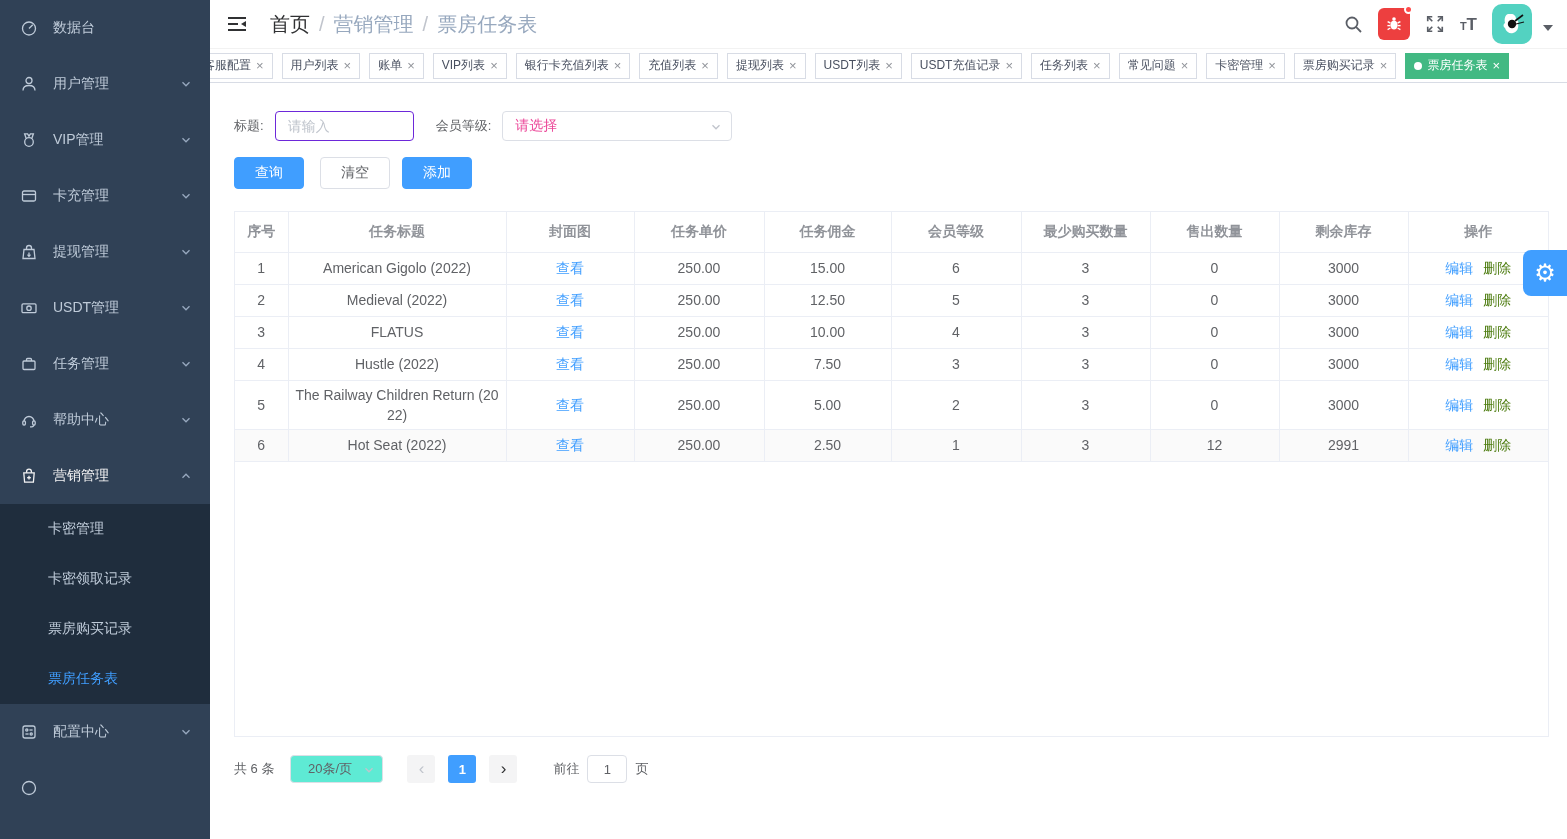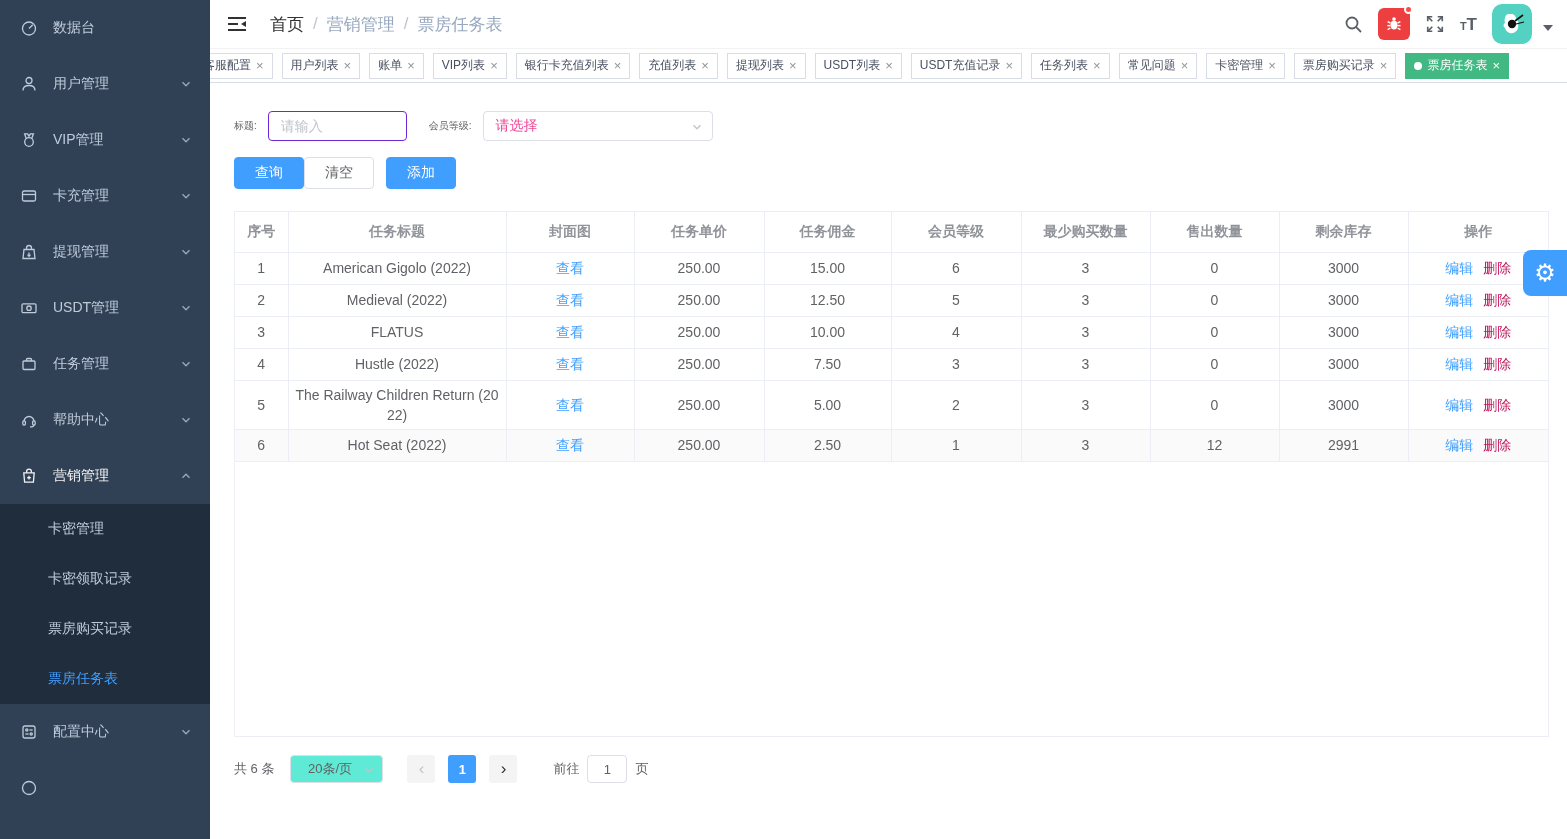--- a/index.html
+++ b/index.html
@@ -14,21 +14,21 @@
   .menu-item.open .mlabel { color:#f4f4f5; }
   .chev { width:12px; height:12px; color:#97a8be; }
   .submenu { background:#1f2d3d; }
   .submenu-item { height:50px; display:flex; align-items:center; padding-left:48px; color:#bfcbd9; font-size:14px; cursor:pointer; }
   .submenu-item.active { color:#409eff; }
 
   
   .main { flex:1; display:flex; flex-direction:column; background:#fff; min-width:0; }
   .topbar { height:48px; display:flex; align-items:center; padding:0 14px 0 16px; background:#fff; }
   .collapse-btn { width:22px; height:18px; cursor:pointer; color:#303133; }
-  .breadcrumb { margin-left:22px; font-size:17px; display:flex; align-items:center; gap:9px; }
+  .breadcrumb { margin-left:22px; font-size:20px; display:flex; align-items:center; gap:9px; }
   .bc-home { color:#303133; cursor:pointer; }
   .bc-sep { color:#c0c4cc; }
   .bc-dim { color:#97a8be; }
   .topbar-right { margin-left:auto; display:flex; align-items:center; gap:15px; }
   .icon-btn { color:#5a5e66; cursor:pointer; display:flex; align-items:center; }
   .bug-btn { width:32px; height:32px; background:#ed3f3f; border-radius:6px; display:flex; align-items:center; justify-content:center; position:relative; cursor:pointer; }
   .bug-dot { position:absolute; top:-3px; right:-3px; width:9px; height:9px; background:#ff4949; border:2px solid #fff; border-radius:50%; }
   .tt-icon { display:flex; align-items:flex-end; color:#5a5e66; font-weight:bold; cursor:pointer; }
   .tt-small { font-size:11px; line-height:13px; }
   .tt-big { font-size:17px; line-height:17px; }
@@ -40,44 +40,44 @@
   .tab { height:26px; display:inline-flex; align-items:center; gap:5px; padding:0 8px; border:1px solid #d8dce5; background:#fff; color:#495060; font-size:12px; white-space:nowrap; cursor:pointer; flex-shrink:0; }
   .tab:first-child { margin-left:-16px; }
   .tab-close { font-size:13px; color:#909399; line-height:1; cursor:pointer; }
   .tab.active { background:#42b983; border-color:#42b983; color:#fff; }
   .tab.active .tab-close { color:#fff; }
   .tab-dot { width:8px; height:8px; border-radius:50%; background:#fff; display:inline-block; }
 
   
   .content { flex:1; padding:0 18px 0 24px; overflow:hidden; }
   .filter-row { display:flex; align-items:center; margin-top:28px; color:#606266; }
-  .f-label { font-size:10px; }
+  .f-label { font-size:13px; }
   .text-input { width:139px; height:30px; border:1px solid #6d28d9; border-radius:4px; margin-left:11px; padding:0 12px; font-size:14px; color:#606266; font-family:inherit; }
   .text-input::placeholder { color:#bfc4cc; }
   .select-box { position:relative; width:230px; height:30px; border:1px solid #dcdfe6; border-radius:4px; margin-left:11px; display:flex; align-items:center; padding:0 16px 0 12px; color:#ec4899; font-size:14px; cursor:pointer; background:#fff; }
   .select-caret { position:absolute; right:9px; top:9px; width:12px; height:12px; color:#c0c4cc; }
   .lvl-label { margin-left:22px; }
 
   .btn-row { display:flex; margin-top:16px; }
   .btn { height:32px; padding:0 20px; border-radius:4px; font-size:14px; cursor:pointer; font-family:inherit; }
   .btn-primary { background:#409eff; border:1px solid #409eff; color:#fff; }
-  .btn-default { background:#fff; border:1px solid #dcdfe6; color:#606266; }
+  .btn-default { background:#fff; border:1px solid #dcdfe6; color:#606266; margin-left:16px; }
   .btn-add { margin-left:12px; }
 
   
   .table-wrap { margin-top:22px; border:1px solid #ebeef5; height:526px; background:#fff; }
   table { width:100%; border-collapse:collapse; table-layout:fixed; }
   th { height:40px; font-size:14px; font-weight:bold; color:#909399; background:#fff; border-bottom:1px solid #ebeef5; border-right:1px solid #ebeef5; text-align:center; padding:0 5px; }
   th:last-child { border-right:none; }
   td { height:32px; font-size:14px; color:#606266; text-align:center; border-bottom:1px solid #ebeef5; border-right:1px solid #ebeef5; padding:4px 5px; line-height:20px; }
   td:last-child { border-right:none; }
   td.title-cell { word-break:break-all; }
   tr.row-alt td { background:#fafafa; }
   .link { color:#409eff; cursor:pointer; text-decoration:none; }
-  .link-danger { color:#be185d; cursor:pointer; margin-left:10px; text-decoration:none; }
+  .link-danger { color:#4d7c0f; cursor:pointer; margin-left:10px; text-decoration:none; }
 
   
   .pagination { display:flex; align-items:center; margin-top:18px; font-size:13px; color:#606266; }
   .pg-total { margin-right:16px; }
   .pg-size { position:relative; width:93px; height:28px; border:1px solid #dcdfe6; border-radius:4px; display:flex; align-items:center; justify-content:center; padding-right:14px; cursor:pointer; color:#606266; background:#5eead4; }
   .pg-size .select-caret { right:7px; top:8px; }
   .pg-btn { width:28px; height:28px; border-radius:3px; background:#f4f4f5; display:flex; align-items:center; justify-content:center; font-size:17px; color:#303133; cursor:pointer; }
   .pg-prev { margin-left:24px; color:#c0c4cc; }
   .pg-page { width:28px; height:28px; border-radius:3px; background:#409eff; color:#fff; display:flex; align-items:center; justify-content:center; font-size:13px; font-weight:bold; margin:0 13px; cursor:pointer; }
   .pg-goto { margin-left:36px; }

